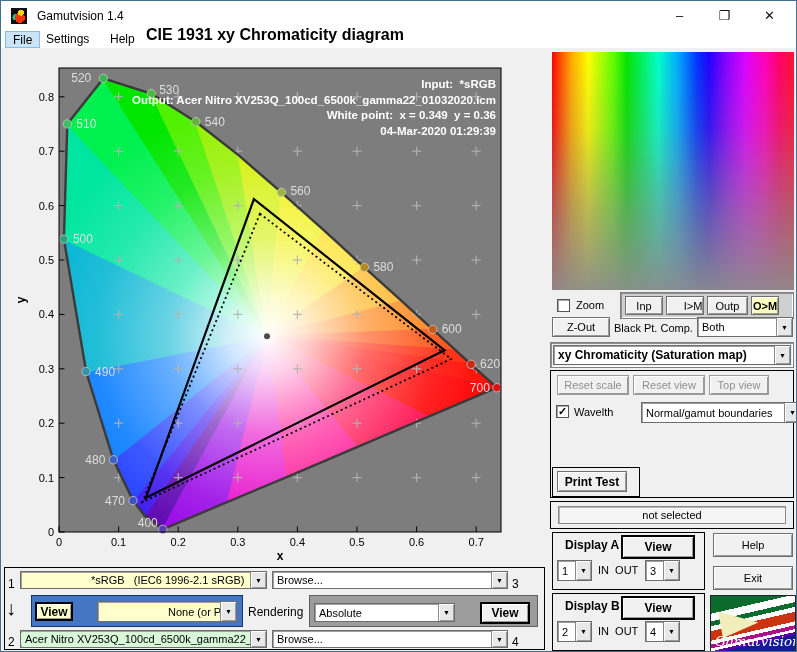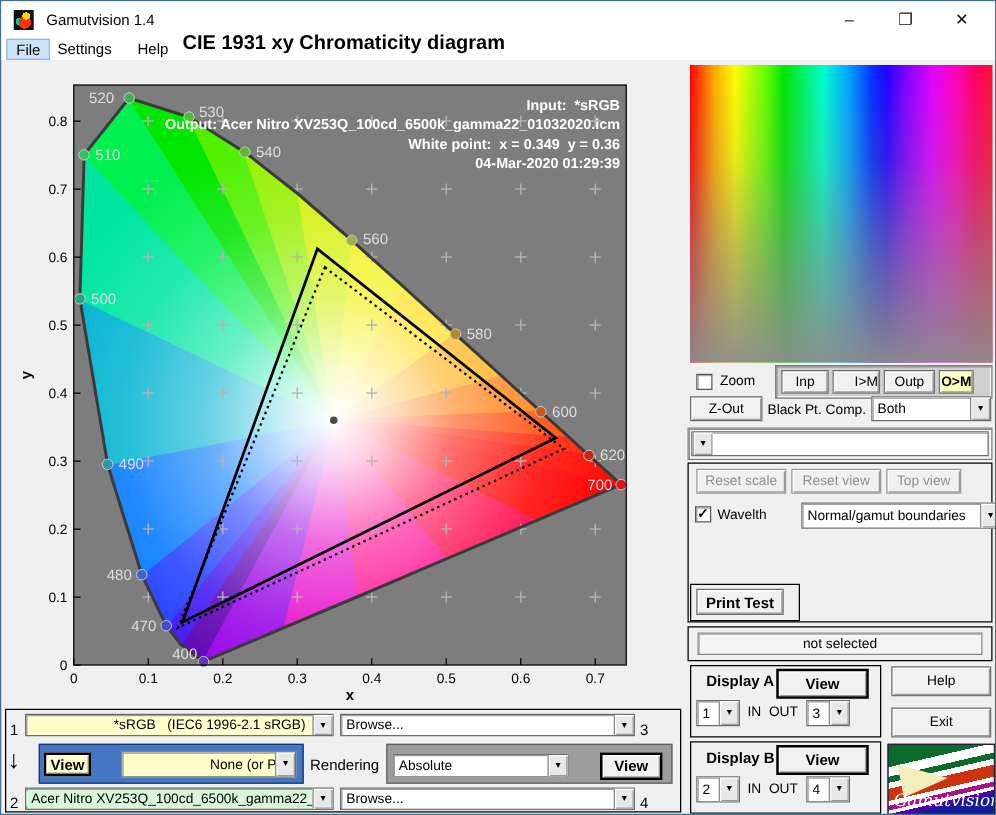--- a/index.html
+++ b/index.html
@@ -352,20 +352,21 @@
 
   <div class="btn" style="left:551px; top:316px; width:58px; height:20px;">Z-Out</div>
   <div class="lbl" style="left:613px; top:321px;">Black Pt. Comp.</div>
   <div class="combo" style="left:696px; top:316px; width:96px; height:20px;">
     <span class="combo-text">Both</span>
     <span class="combo-arrow">▼</span>
   </div>
 
   <div class="sat-frame"></div>
   <div class="combo" style="left:552px; top:344px; width:238px; height:20px;">
+    <span class="combo-text" style="font-weight:bold; font-size:12px;">xy Chromaticity (Saturation map)</span>
     <span class="combo-arrow">▼</span>
   </div>
 
   <div class="groupbox" style="left:549px; top:369px; width:244px; height:128px;"></div>
   <div class="btn disabled" style="left:556px; top:374px; width:72px; height:20px;">Reset scale</div>
   <div class="btn disabled" style="left:632px; top:374px; width:72px; height:20px;">Reset view</div>
   <div class="btn disabled" style="left:708px; top:374px; width:60px; height:20px;text-align:right;">Top view</div>
   <div class="checkbox" style="left:555px; top:404px;">✓</div>
   <div class="lbl" style="left:573px; top:405px;">Wavelth</div>
   <div class="combo" style="left:628px; top:401px; width:160px; height:21px;margin-left:12px;">

